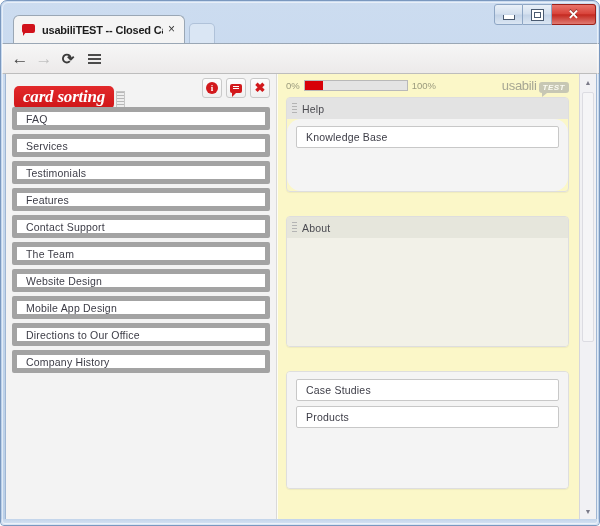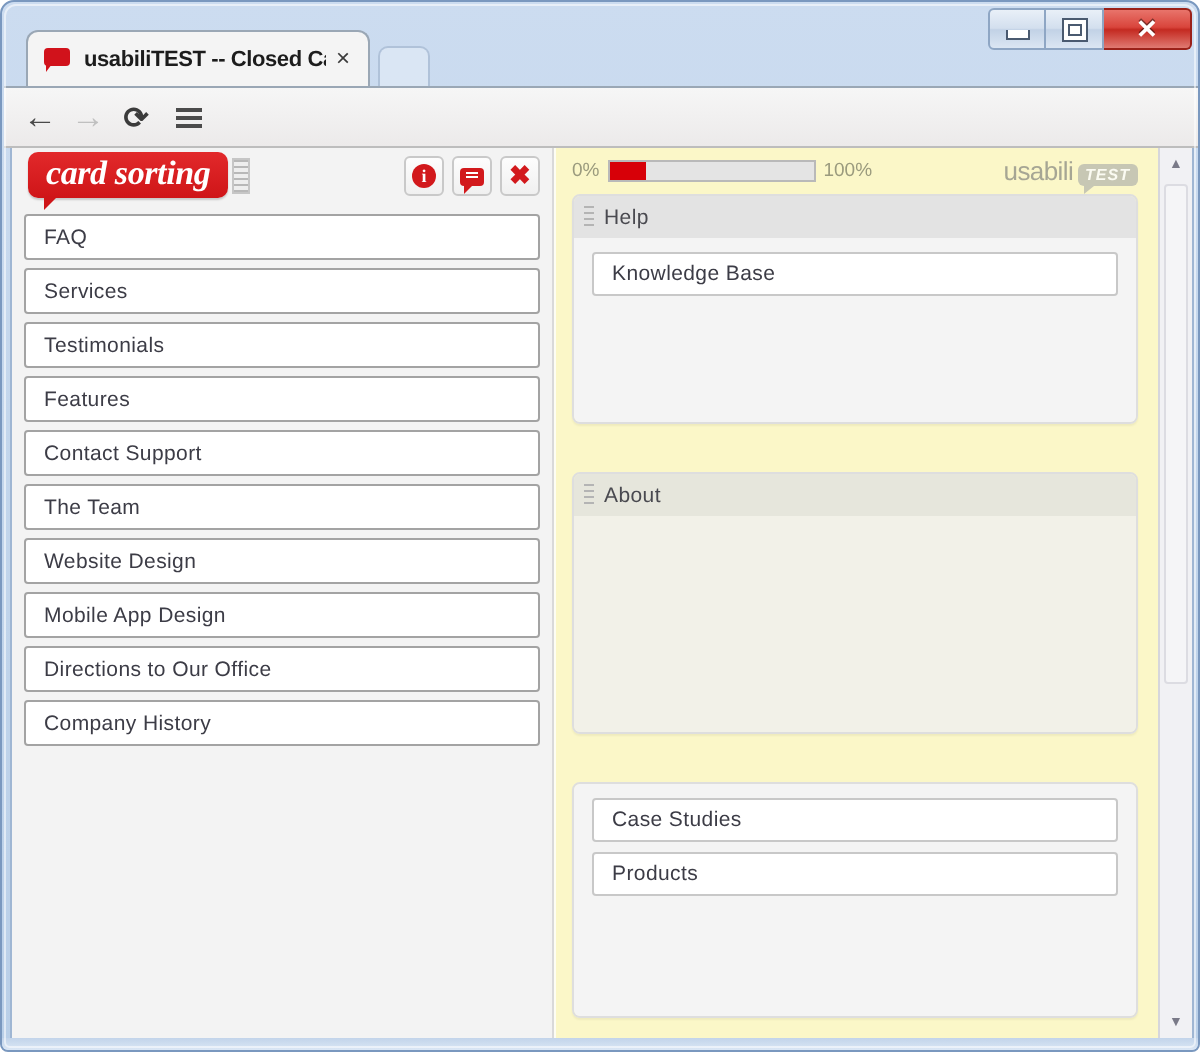--- a/index.html
+++ b/index.html
@@ -254,23 +254,23 @@
     border-right: 1px solid #d9d9d9;
     box-sizing: border-box;
   }
   .cards-header {
     position: relative;
     height: 33px;
     padding: 3px 6px 0 6px;
   }
   .logo-wrap {
     position: absolute;
-    left: 8px; top: 2px;
-    display: flex;
-    align-items: center;
+    left: 8px; top: 12px;
+    display: flex;
+    align-items: flex-end;
   }
   .logo-bubble {
     background: linear-gradient(to bottom, #e2292b 0%, #cf1518 100%);
     border-radius: 5px;
     padding: 2px 9px 3px 9px;
     position: relative;
     box-shadow: 0 1px 1px rgba(0,0,0,0.18);
   }
   .logo-bubble-text {
     font-family: "Liberation Serif", serif;
@@ -355,21 +355,21 @@
   }
   .cards-list {
     position: absolute;
     left: 6px; top: 33px;
     right: 6px;
     bottom: 6px;
   }
   .card-item {
     height: 23px;
     background: #ffffff;
-    border: 1px solid #a3a3a3;
+    border: 5px solid #a3a3a3;
     border-radius: 2px;
     margin-bottom: 4px;
     display: flex;
     align-items: center;
     padding-left: 9px;
     box-sizing: border-box;
     font-size: 10.5px;
     color: #3c3c46;
     letter-spacing: 0.2px;
   }
@@ -623,21 +623,21 @@
           <div class="brand-word">usabili</div>
           <div class="brand-badge">TEST</div>
         </div>
       </div>
       <div class="groups-scroll" id="groups-scroll">
           <div class="group">
             <div class="group-head">
               <div class="group-grip"></div>
               <div class="group-title">Help</div>
             </div>
-            <div class="group-body" style="height: 92px;">
+            <div class="group-body" style="height: 72px; border-radius: 14px;">
               <div class="group-card">Knowledge Base</div>
             </div>
           </div>
           <div class="group tinted">
             <div class="group-head">
               <div class="group-grip"></div>
               <div class="group-title">About</div>
             </div>
             <div class="group-body" style="height: 108px;"></div>
           </div>

